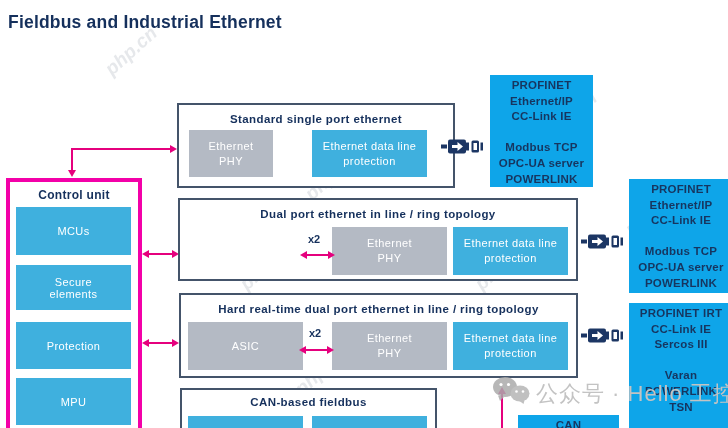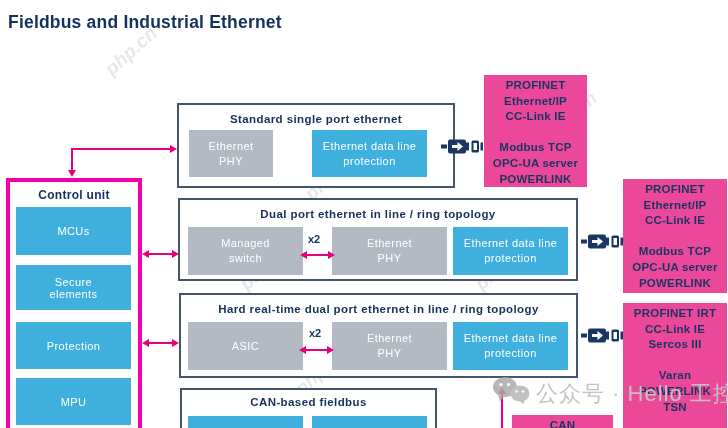--- a/index.html
+++ b/index.html
@@ -22,21 +22,21 @@
 
   
   .rowbox{position:absolute;box-sizing:border-box;border:2px solid #44546a;background:#fff;}
   .row-title{text-align:center;font-size:11.5px;font-weight:bold;color:#15305c;letter-spacing:.4px;margin-top:8px;}
   .blk{position:absolute;display:flex;align-items:center;justify-content:center;text-align:center;
        color:#fff;font-size:11px;letter-spacing:.4px;white-space:pre-line;line-height:1.35;}
   .gray{background:#b4bac4;}
   .blue{background:#3fb0de;}
 
   
-  .proto{position:absolute;background:#ec4899;box-sizing:border-box;padding-top:3px;}
+  .proto{position:absolute;background:#0ea5e9;box-sizing:border-box;padding-top:3px;margin-left:6px;}
   .pline{text-align:center;font-size:11.5px;font-weight:bold;color:#17355f;line-height:15.6px;min-height:15.6px;letter-spacing:.2px;}
 
   
   .seg{position:absolute;background:#e5007d;}
   .darrow{position:absolute;height:2px;background:#e5007d;}
   .darrow::before{content:"";position:absolute;left:-7px;top:-3px;width:0;height:0;
       border-top:4px solid transparent;border-bottom:4px solid transparent;border-right:7px solid #e5007d;}
   .darrow::after{content:"";position:absolute;right:-7px;top:-3px;width:0;height:0;
       border-top:4px solid transparent;border-bottom:4px solid transparent;border-left:7px solid #e5007d;}
   .tri-right{position:absolute;width:0;height:0;border-top:4px solid transparent;border-bottom:4px solid transparent;border-left:7px solid #e5007d;}
@@ -83,22 +83,20 @@
   <div class="rowbox" style="left:177px;top:103px;width:278px;height:85px;">
     <div class="row-title">Standard single port ethernet</div>
     <div class="blk gray" style="left:10px;top:25px;width:84px;height:47px;">Ethernet
 PHY</div>
     <div class="blk blue" style="left:133px;top:25px;width:115px;height:47px;">Ethernet data line
 protection</div>
   </div>
 
   <div class="rowbox" style="left:178px;top:198px;width:400px;height:83px;">
     <div class="row-title">Dual port ethernet in line / ring topology</div>
-    <div class="blk gray" style="left:8px;top:27px;width:115px;height:48px;">Managed
-switch</div>
     <div class="blk gray" style="left:152px;top:27px;width:115px;height:48px;">Ethernet
 PHY</div>
     <div class="blk blue" style="left:273px;top:27px;width:115px;height:48px;">Ethernet data line
 protection</div>
   </div>
   <div class="x2" style="left:308px;top:233px;">x2</div>
   <div class="darrow" style="left:307px;top:254px;width:21px;"></div>
 
   <div class="rowbox" style="left:179px;top:293px;width:399px;height:85px;">
     <div class="row-title">Hard real-time dual port ethernet in line / ring topology</div>

